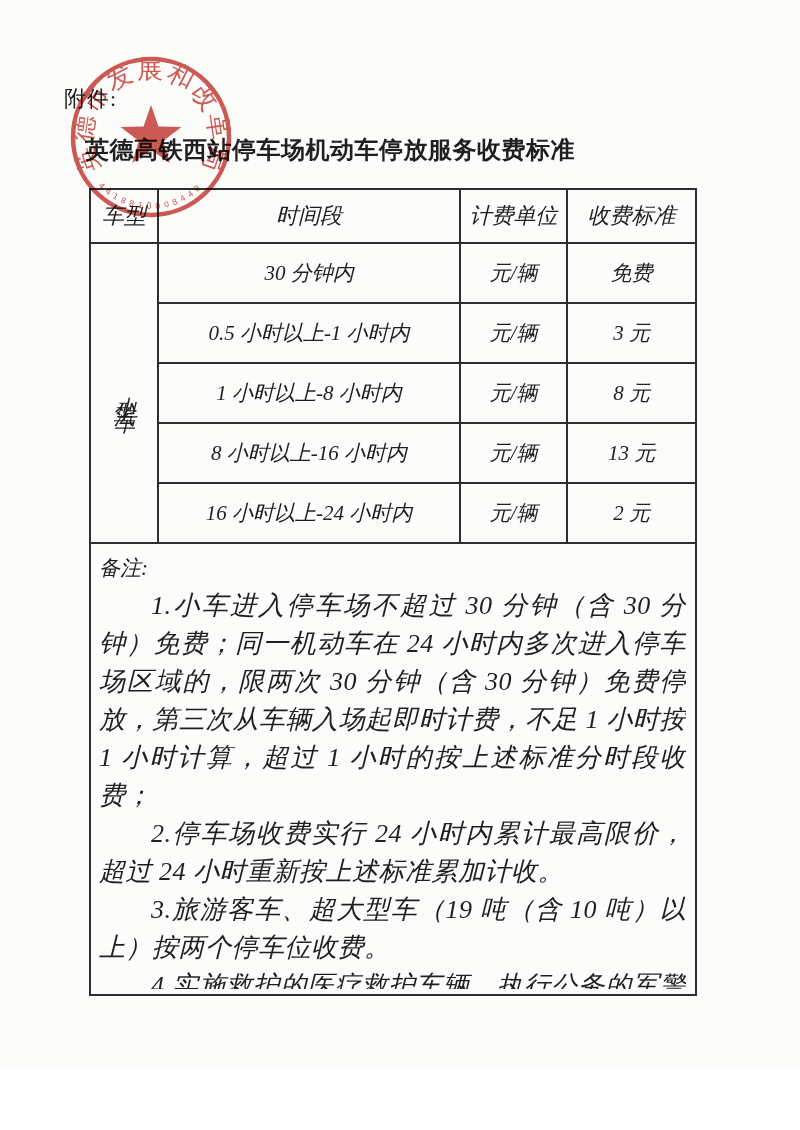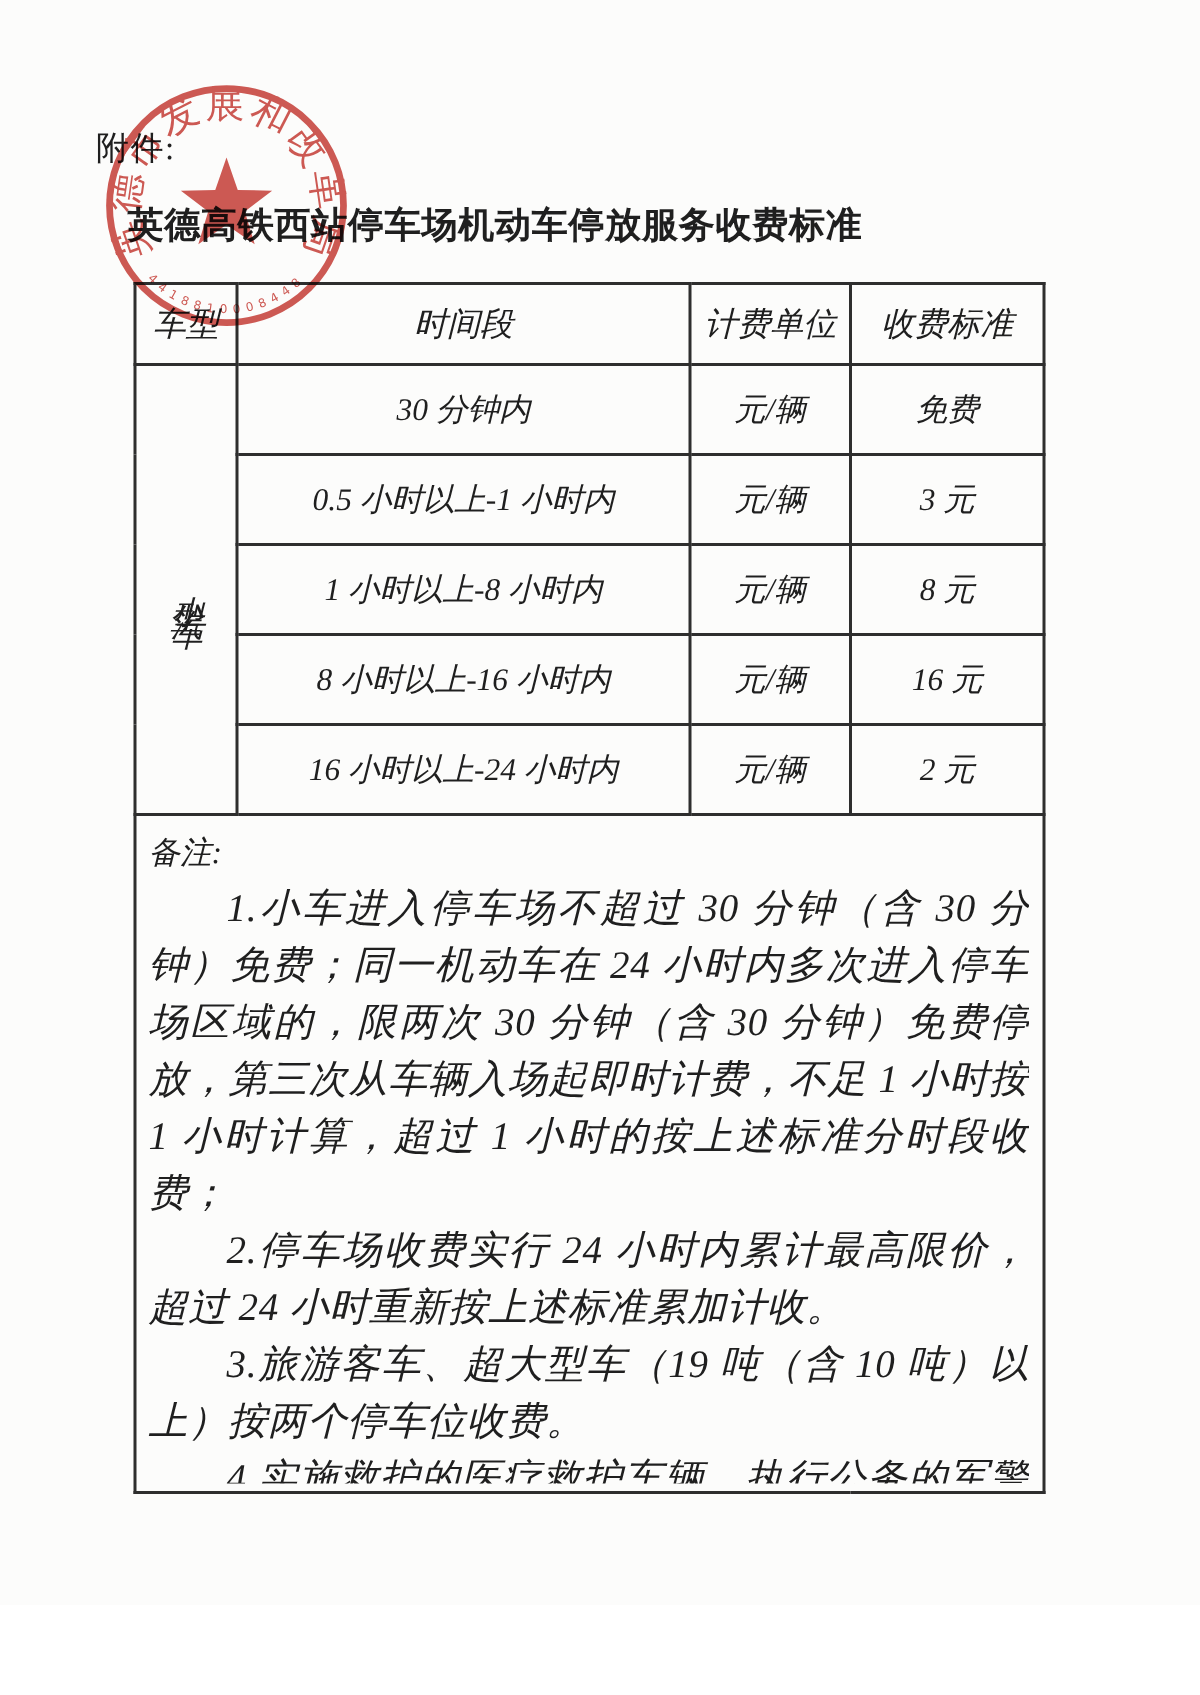--- a/index.html
+++ b/index.html
@@ -149,21 +149,21 @@
       <td class="cell">3 元</td>
     </tr>
     <tr>
       <td class="cell">1 小时以上-8 小时内</td>
       <td class="cell">元/辆</td>
       <td class="cell">8 元</td>
     </tr>
     <tr>
       <td class="cell">8 小时以上-16 小时内</td>
       <td class="cell">元/辆</td>
-      <td class="cell">16 元</td>
+      <td class="cell">13 元</td>
     </tr>
     <tr>
       <td class="cell">16 小时以上-24 小时内</td>
       <td class="cell">元/辆</td>
       <td class="cell">2 元</td>
     </tr>
     <tr>
       <td class="notes-cell" colspan="4">
         <div class="notes-clip">
           <div class="notes-label">备注:</div>

